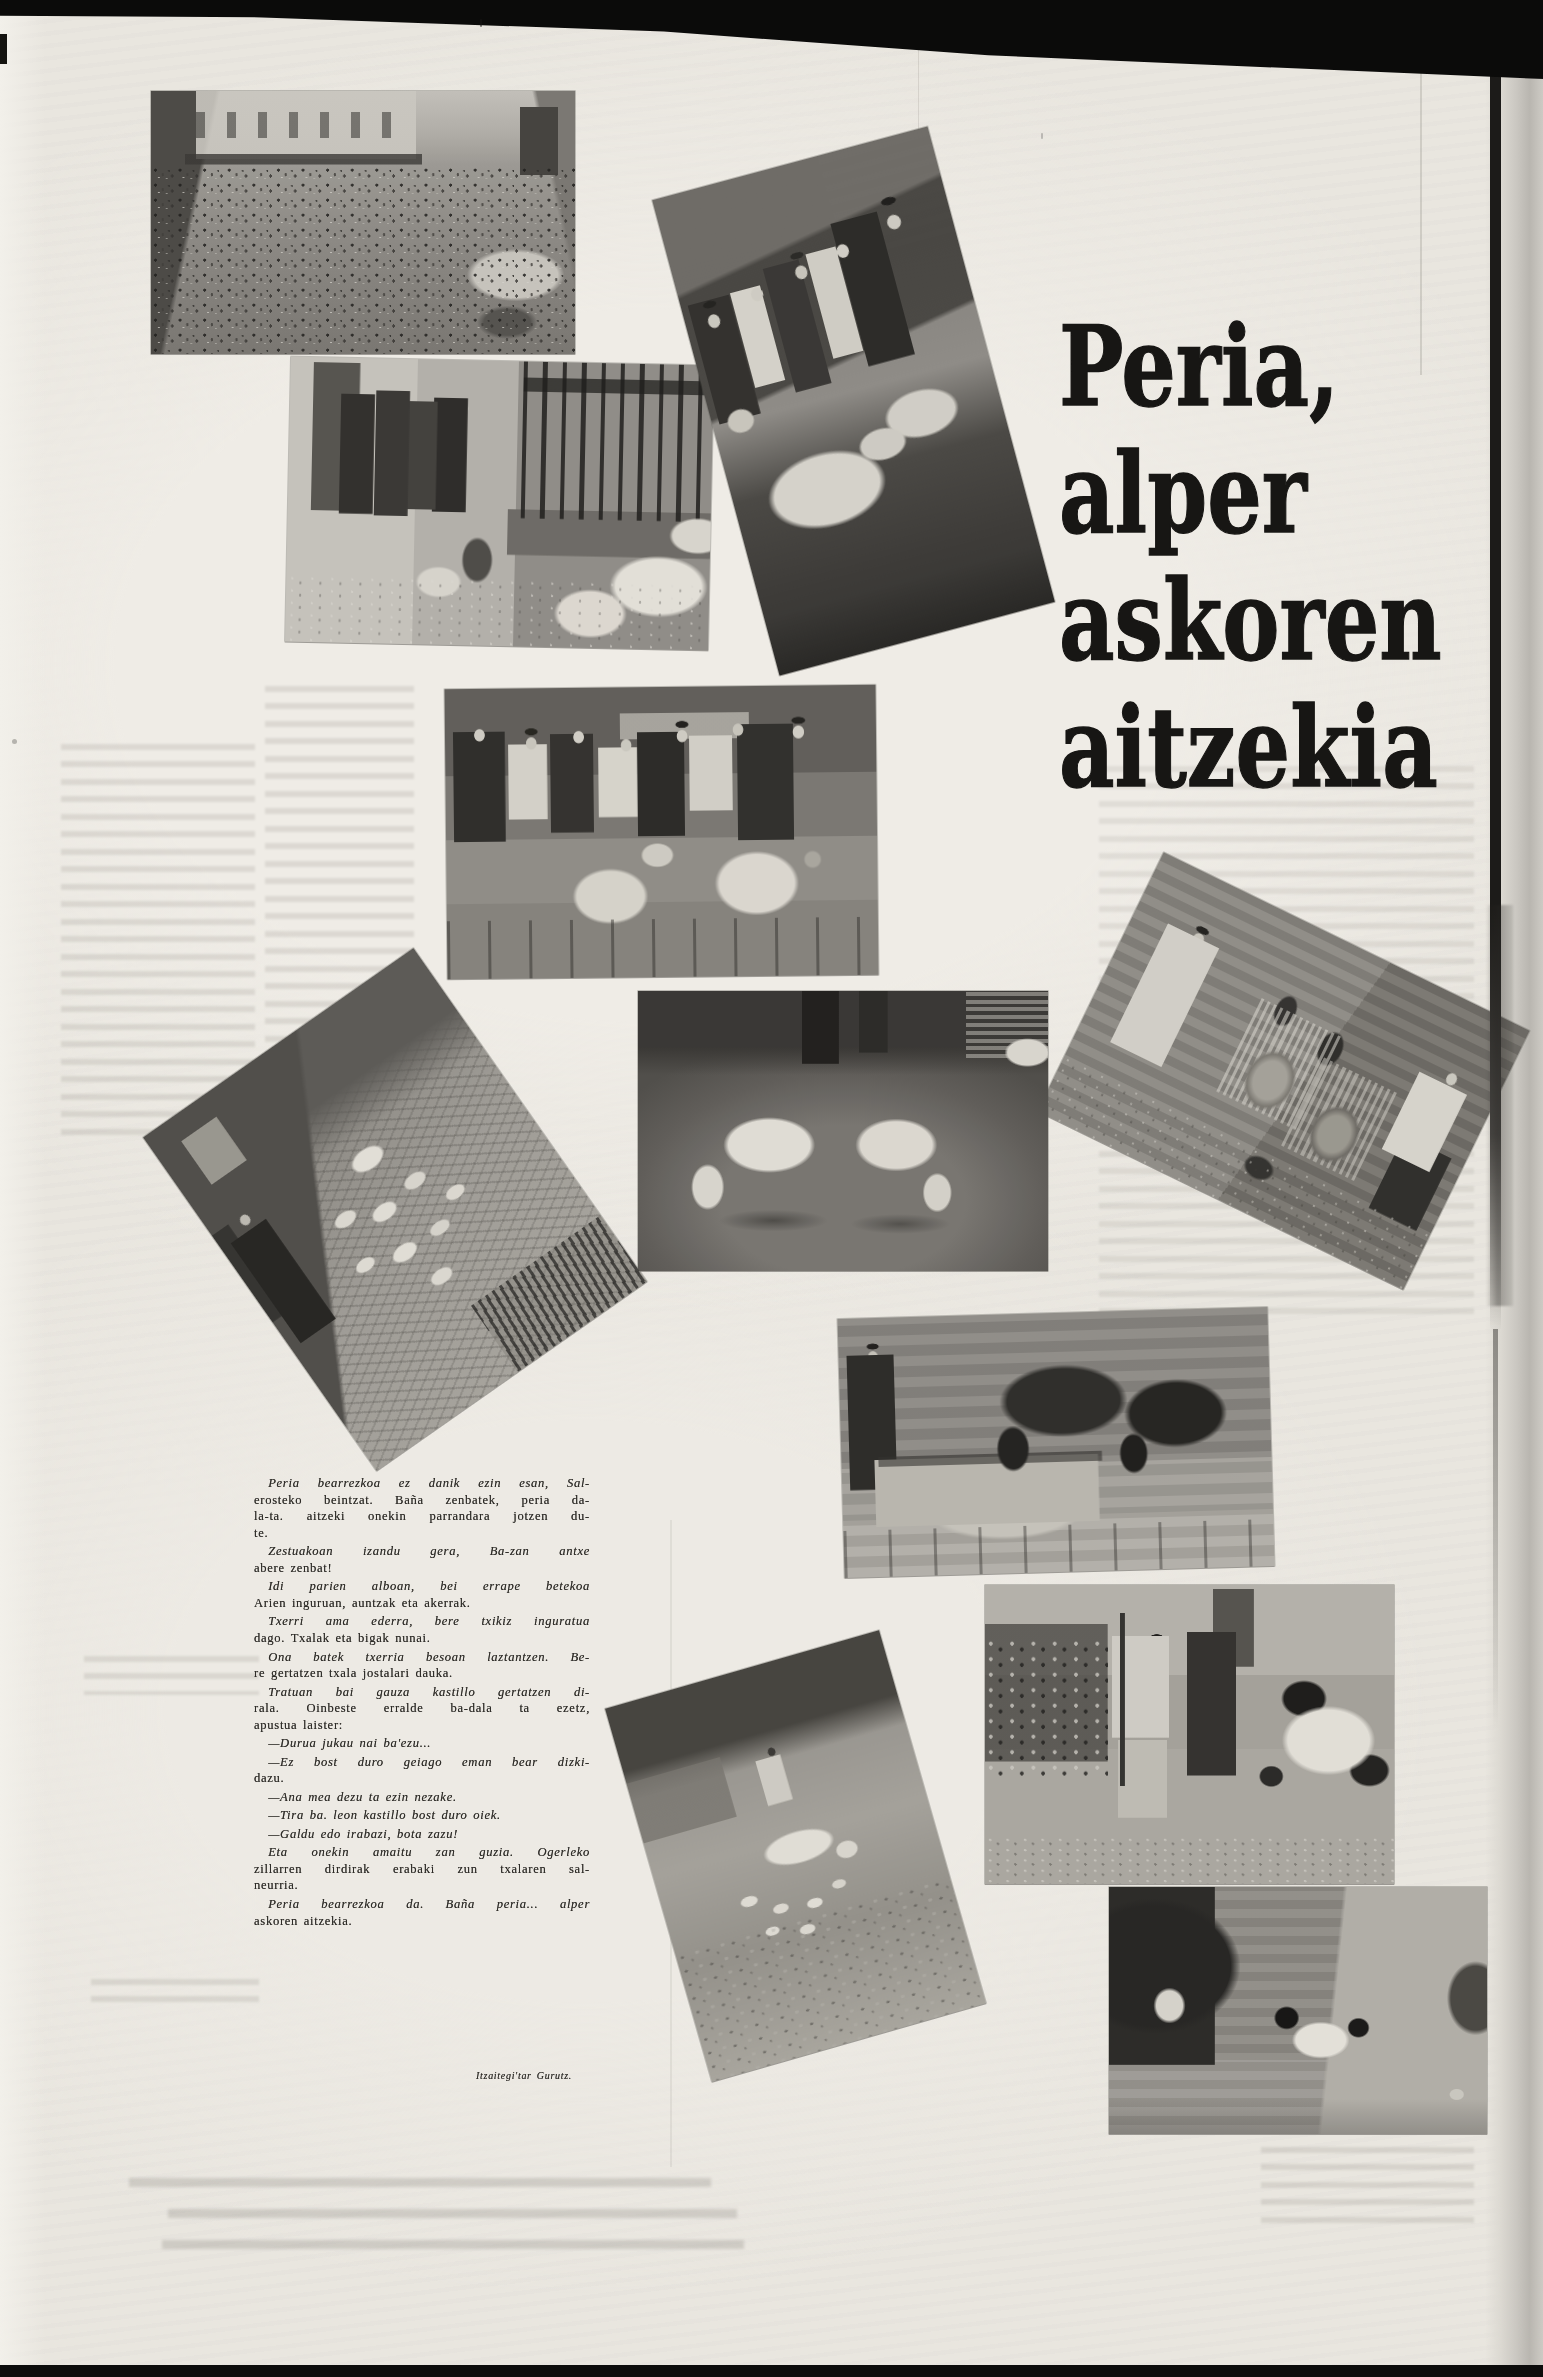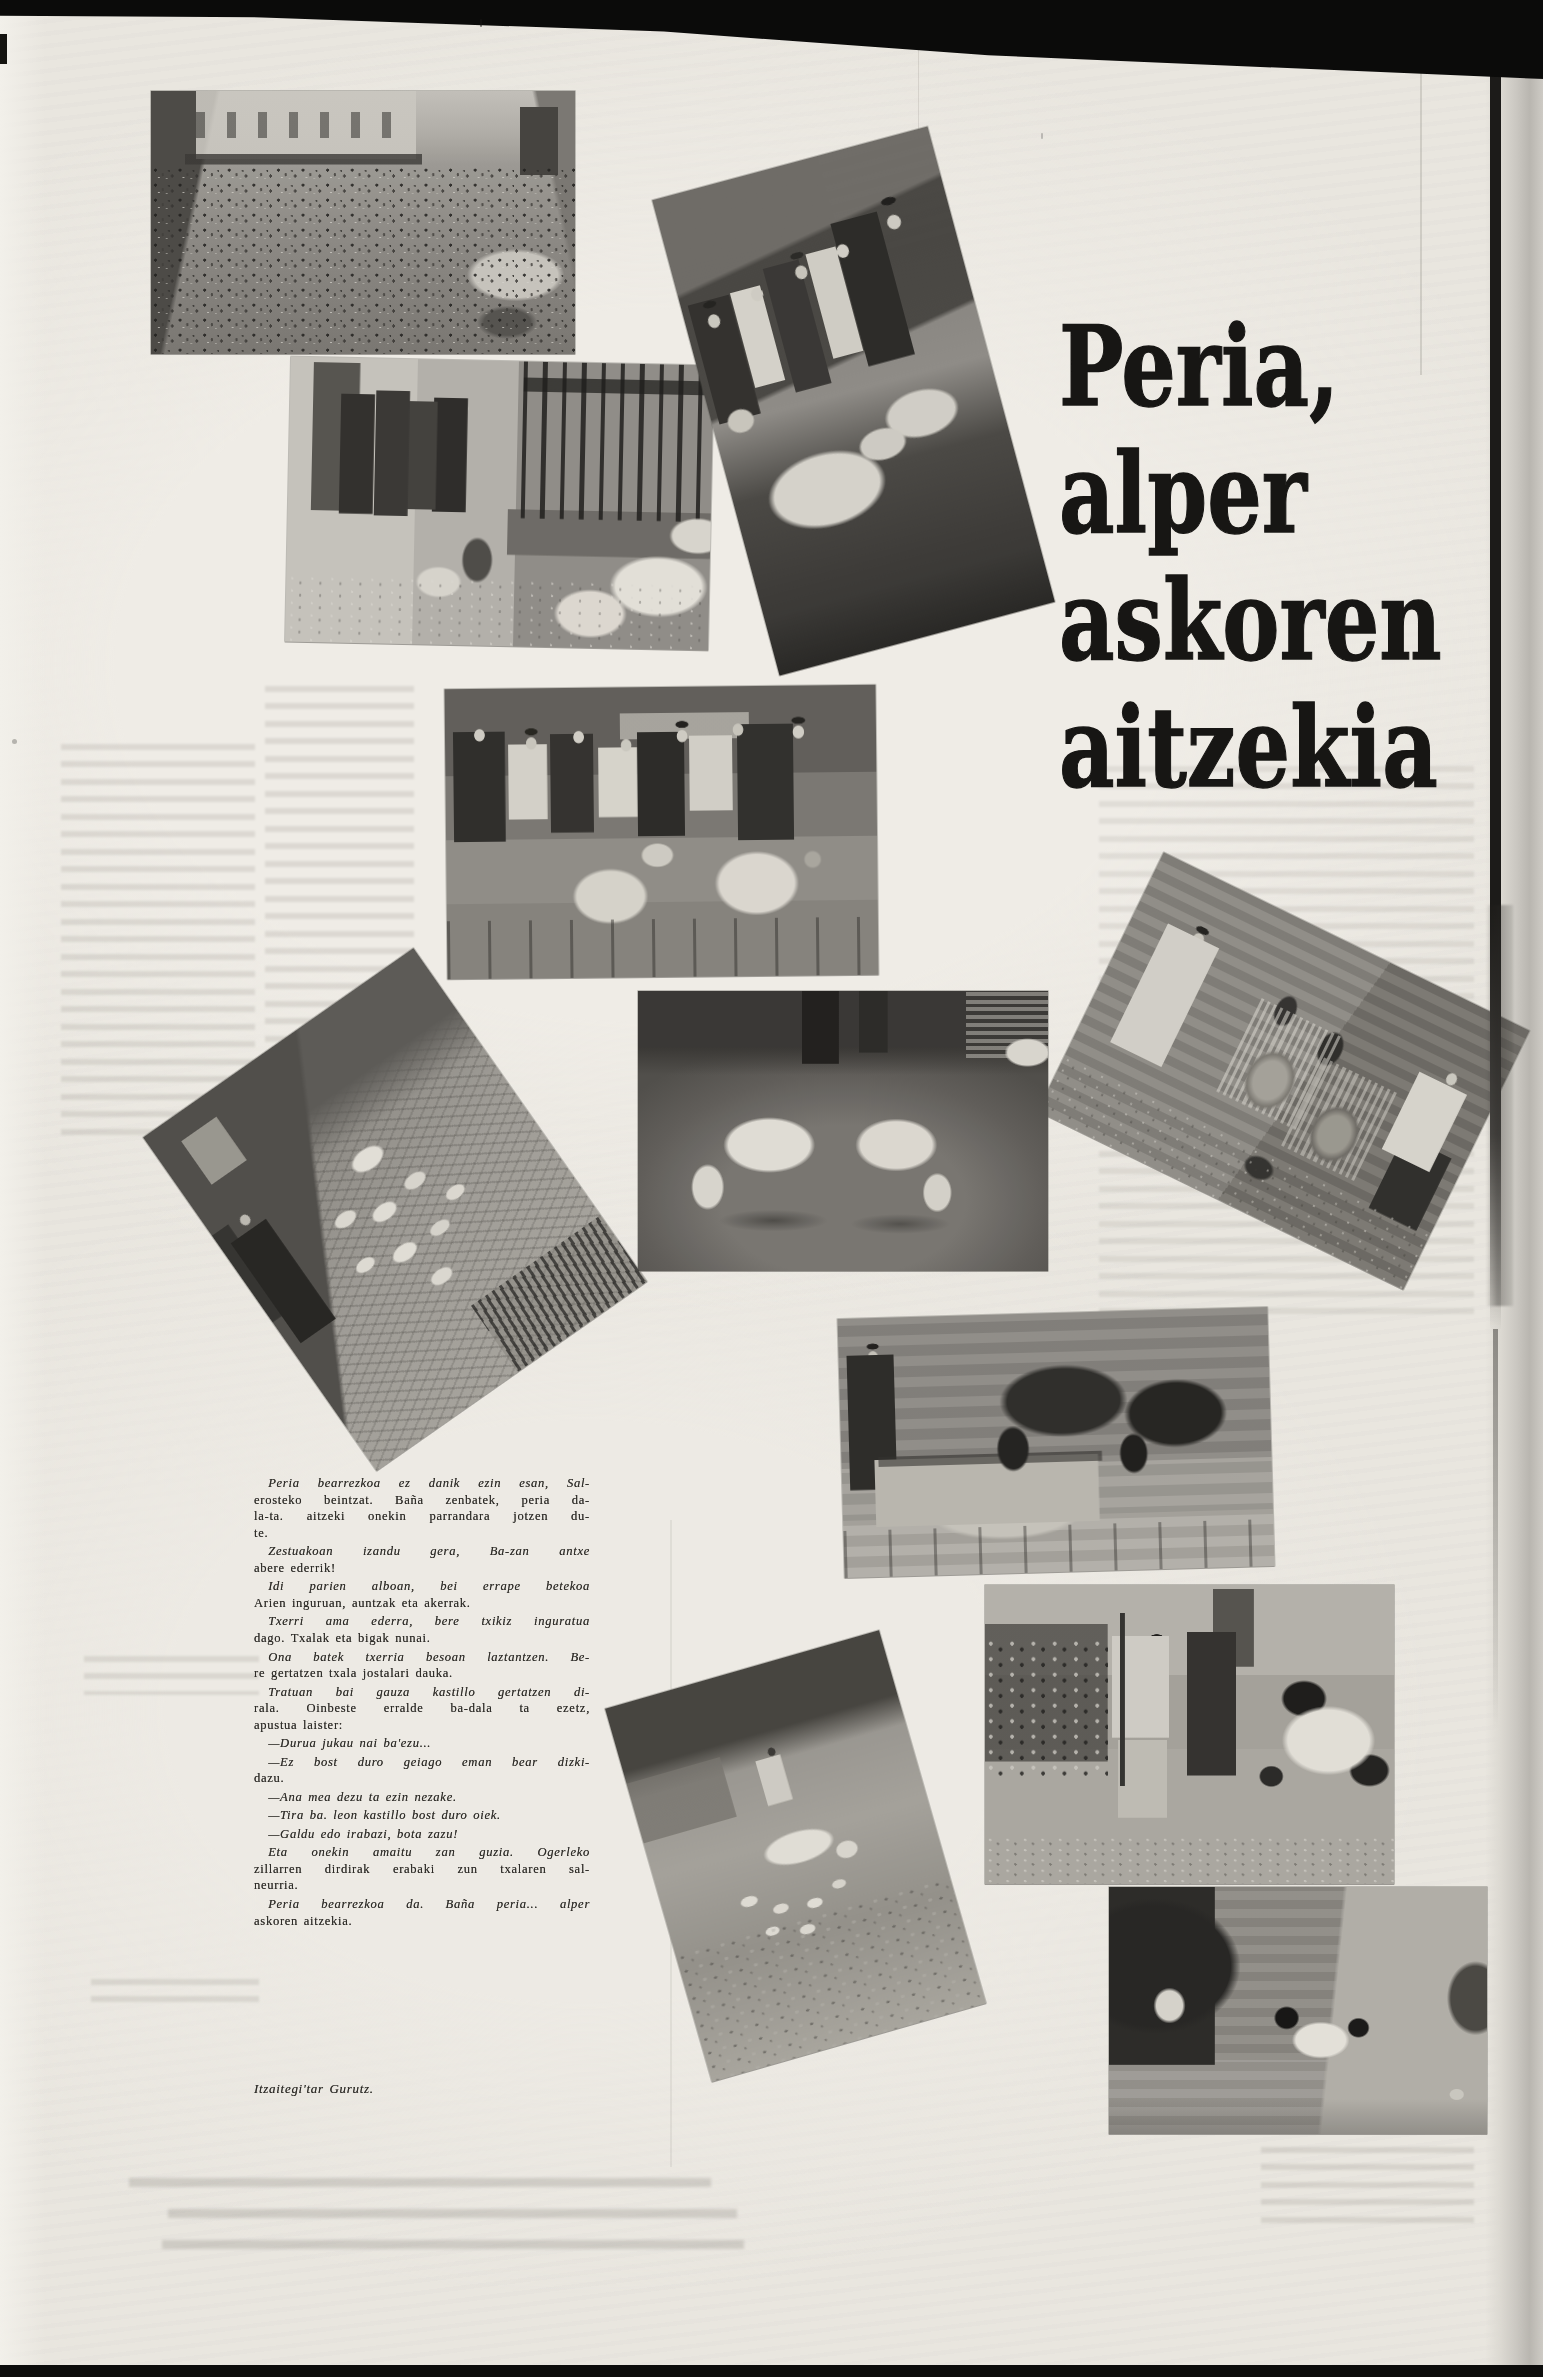--- a/index.html
+++ b/index.html
@@ -271,21 +271,21 @@
 
   
   .article{left:254px;top:1475px;width:336px;z-index:4;color:#2e2c28;
     font-size:12.6px;line-height:16.6px;letter-spacing:0.7px;word-spacing:1.9px;
     text-shadow:0 0 0.3px rgba(47,45,41,.7);}
   .para{margin-top:1.9px;}
   .para:first-child{margin-top:0;}
   .ln{text-align:justify;text-align-last:justify;white-space:normal;}
   .ln.first{padding-left:14.2px;font-style:italic;}
   .ln.end{text-align-last:left;}
-  .byline{margin-top:18px;font-style:italic;text-align:left;padding-right:18px;font-size:13px;}
+  .byline{margin-top:5px;font-style:italic;text-align:right;padding-right:18px;font-size:10px;}
 </style>
 </head>
 <body>
 
 <div class="abs ghost" style="left:61px;top:744px;width:194px;height:395px;"></div>
 <div class="abs ghost" style="left:265px;top:686px;width:149px;height:362px;"></div>
 <div class="abs ghost" style="left:1099px;top:766px;width:375px;height:556px;opacity:.8;"></div>
 <div class="abs ghost" style="left:84px;top:1656px;width:175px;height:39px;"></div>
 <div class="abs ghost" style="left:91px;top:1979px;width:168px;height:32px;"></div>
 <div class="abs ghost bold" style="left:129px;top:2178px;width:582px;height:15.5px;"></div>
@@ -324,21 +324,21 @@
 
 <div class="abs article">
     <div class="para">
       <div class="ln first">Peria bearrezkoa ez danik ezin esan, Sal-</div>
       <div class="ln">erosteko beintzat. Baña zenbatek, peria da-</div>
       <div class="ln">la-ta. aitzeki onekin parrandara jotzen du-</div>
       <div class="ln end">te.</div>
     </div>
     <div class="para">
       <div class="ln first">Zestuakoan izandu gera, Ba-zan antxe</div>
-      <div class="ln end">abere ederrik!</div>
+      <div class="ln end">abere zenbat!</div>
     </div>
     <div class="para">
       <div class="ln first">Idi parien alboan, bei errape betekoa</div>
       <div class="ln end">Arien inguruan, auntzak eta akerrak.</div>
     </div>
     <div class="para">
       <div class="ln first">Txerri ama ederra, bere txikiz inguratua</div>
       <div class="ln end">dago. Txalak eta bigak nunai.</div>
     </div>
     <div class="para">

